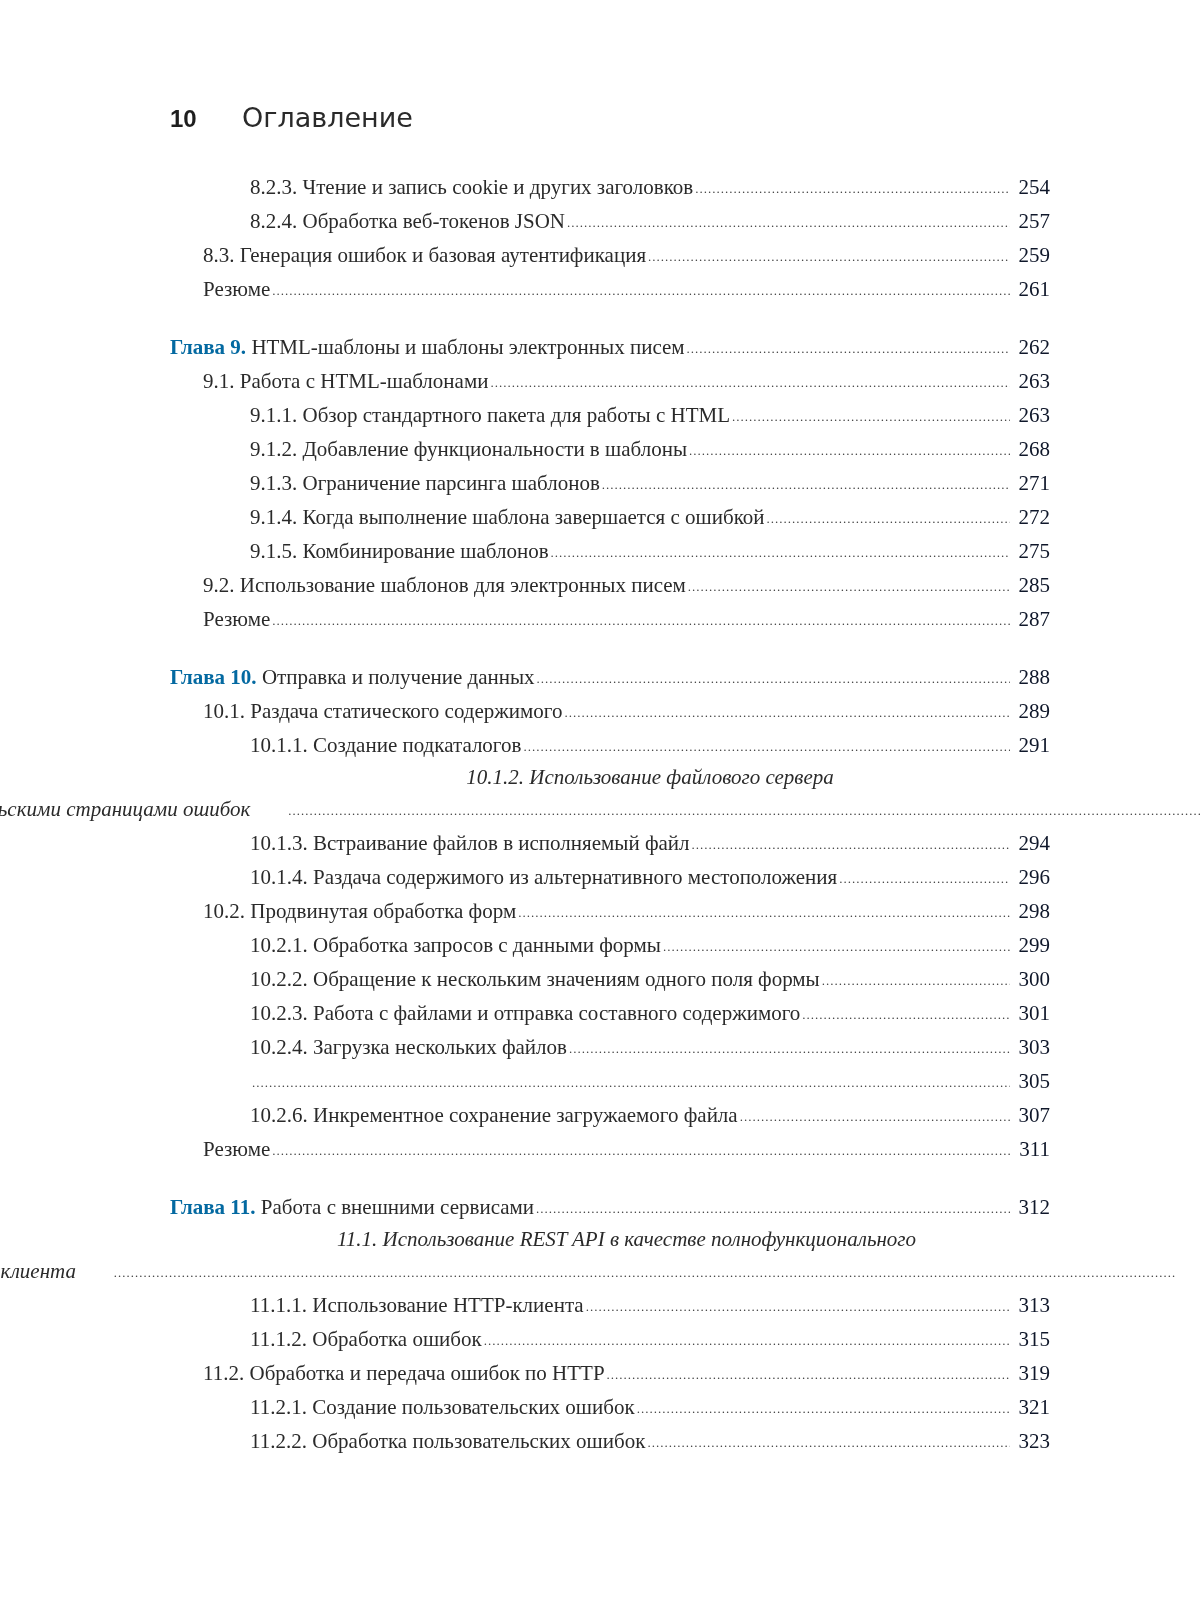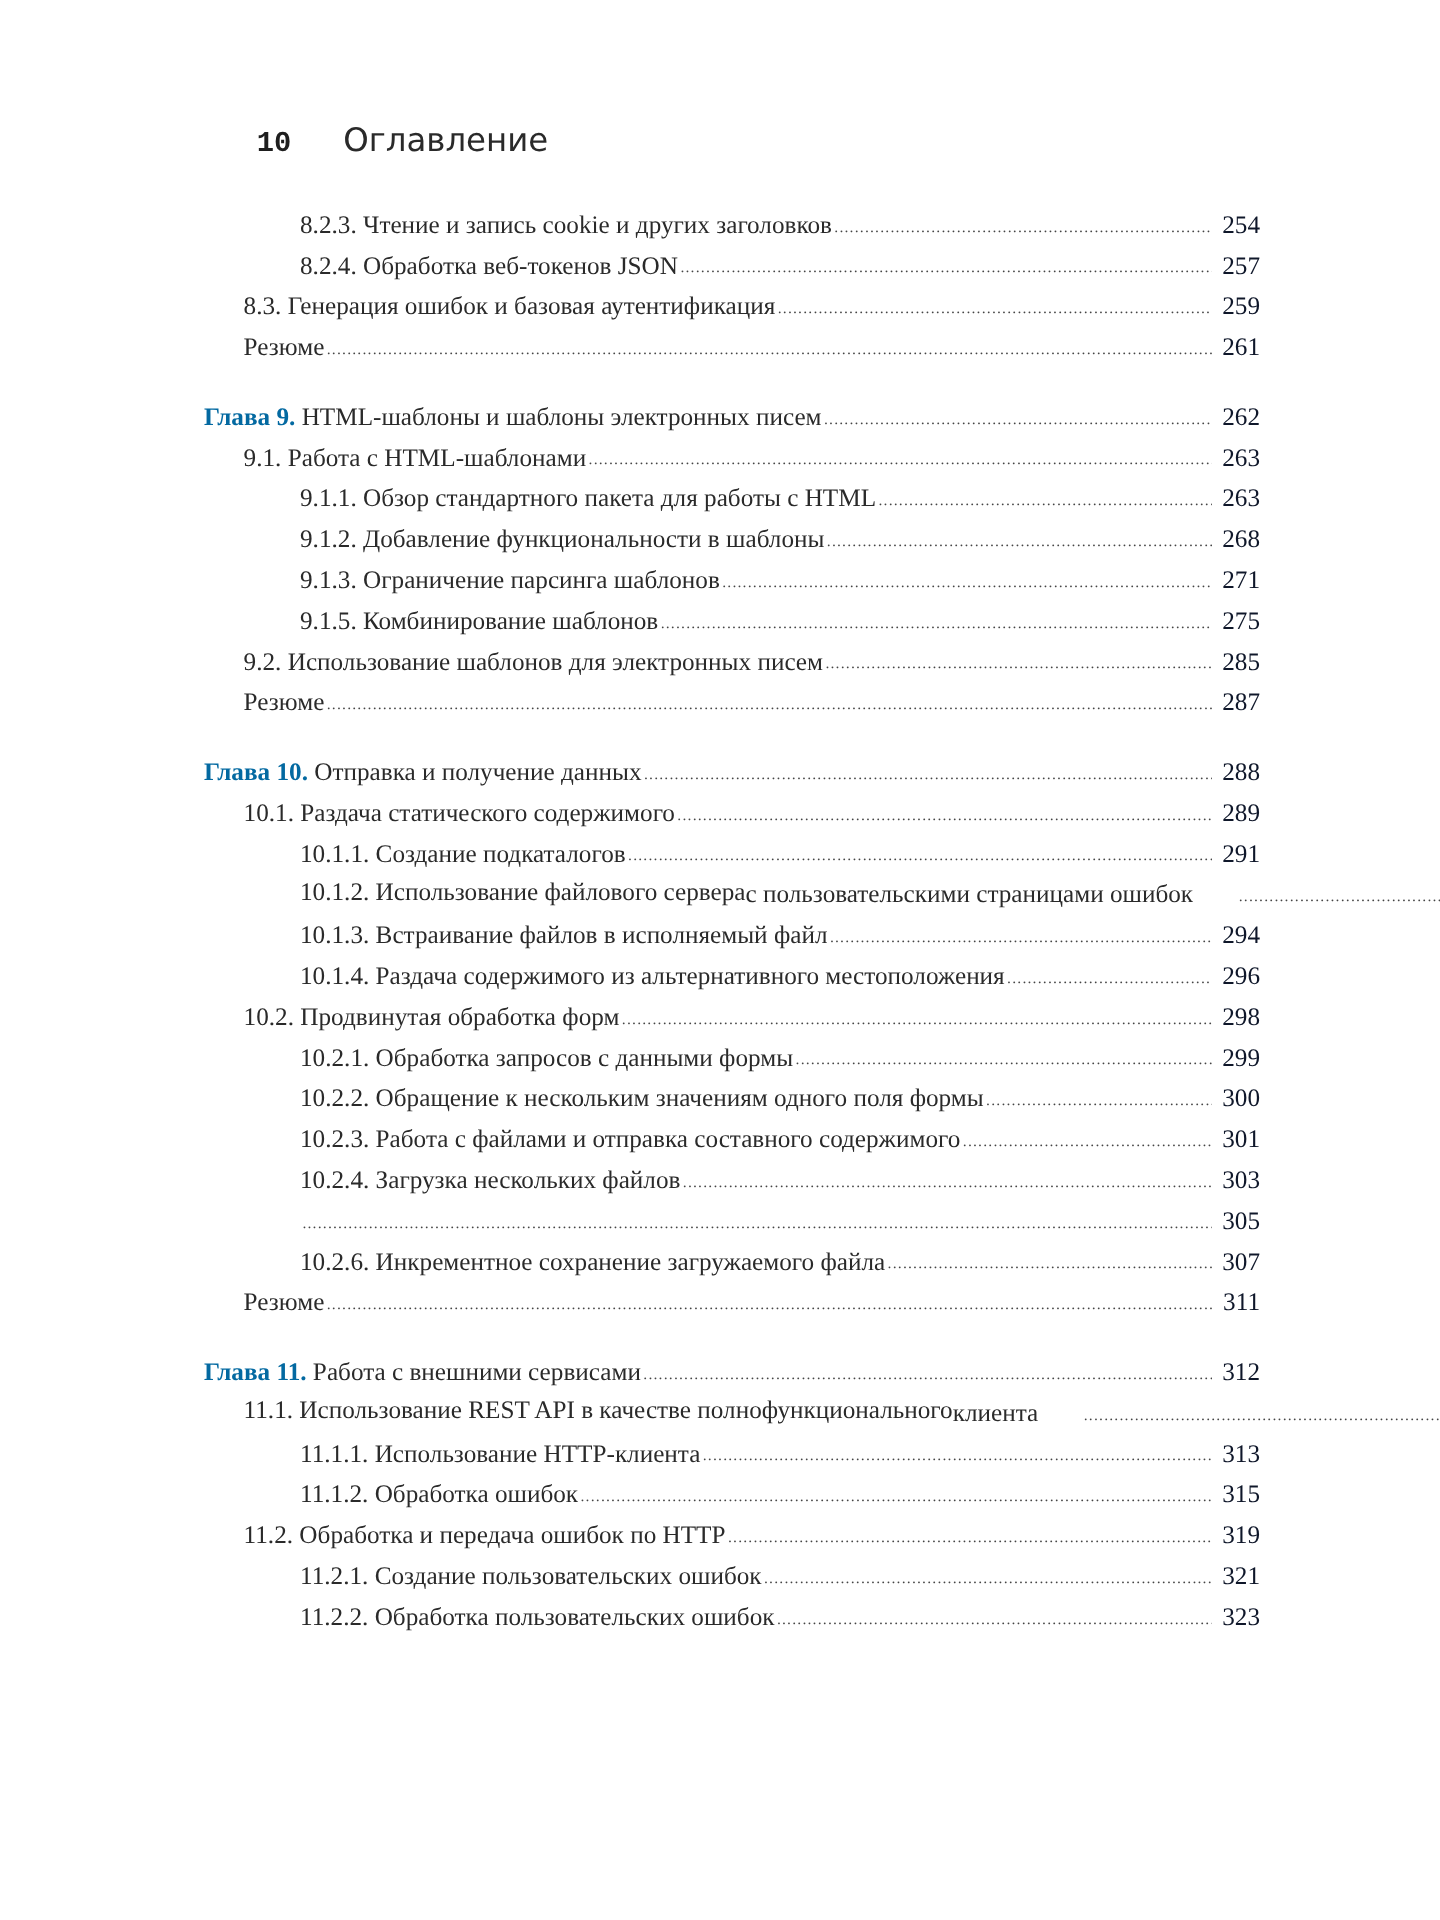--- a/index.html
+++ b/index.html
@@ -16,26 +16,25 @@
     }
     .page-header {
       position: absolute;
       left: 170px;
       top: 102px;
       height: 36px;
       display: flex;
       align-items: baseline;
     }
     .page-number {
-      font-family: Liberation Mono, monospace;
+      font-family: Liberation Sans, sans-serif;
       font-weight: bold;
       font-size: 24px;
       color: #1e1e1e;
       width: 72px;
-      margin-left: 44px;
     }
     .running-title {
       font-family: "DejaVu Sans", sans-serif;
       font-size: 27px;
       color: #2a2a2a;
     }
     .toc {
       position: absolute;
       left: 170px;
       top: 170px;
@@ -48,21 +47,23 @@
       margin-bottom: 24px;
     }
     .toc-entry {
       display: flex;
       align-items: baseline;
       height: 34px;
       line-height: 34px;
     }
     .toc-entry.multiline {
       height: auto;
-      align-items: flex-start;
+      flex-direction: column;
+      align-items: center;
+      font-style: italic;
     }
     .toc-entry.multiline .first-line {
       height: 30px;
       line-height: 30px;
       white-space: nowrap;
     }
     .toc-entry.multiline .last-line {
       display: flex;
       align-items: baseline;
       height: 34px;
@@ -151,20 +152,25 @@
         <span class="entry-text"><span>9.1.2. Добавление функциональности в шаблоны</span></span>
         <span class="dots"></span>
         <span class="page-ref">268</span>
       </div>
       <div class="toc-entry lvl-2">
         <span class="entry-text"><span>9.1.3. Ограничение парсинга шаблонов</span></span>
         <span class="dots"></span>
         <span class="page-ref">271</span>
       </div>
       <div class="toc-entry lvl-2">
+        <span class="entry-text"><span>9.1.4. Когда выполнение шаблона завершается с ошибкой</span></span>
+        <span class="dots"></span>
+        <span class="page-ref">272</span>
+      </div>
+      <div class="toc-entry lvl-2">
         <span class="entry-text"><span>9.1.5. Комбинирование шаблонов</span></span>
         <span class="dots"></span>
         <span class="page-ref">275</span>
       </div>
       <div class="toc-entry lvl-1">
         <span class="entry-text"><span>9.2. Использование шаблонов для электронных писем</span></span>
         <span class="dots"></span>
         <span class="page-ref">285</span>
       </div>
       <div class="toc-entry lvl-1">

